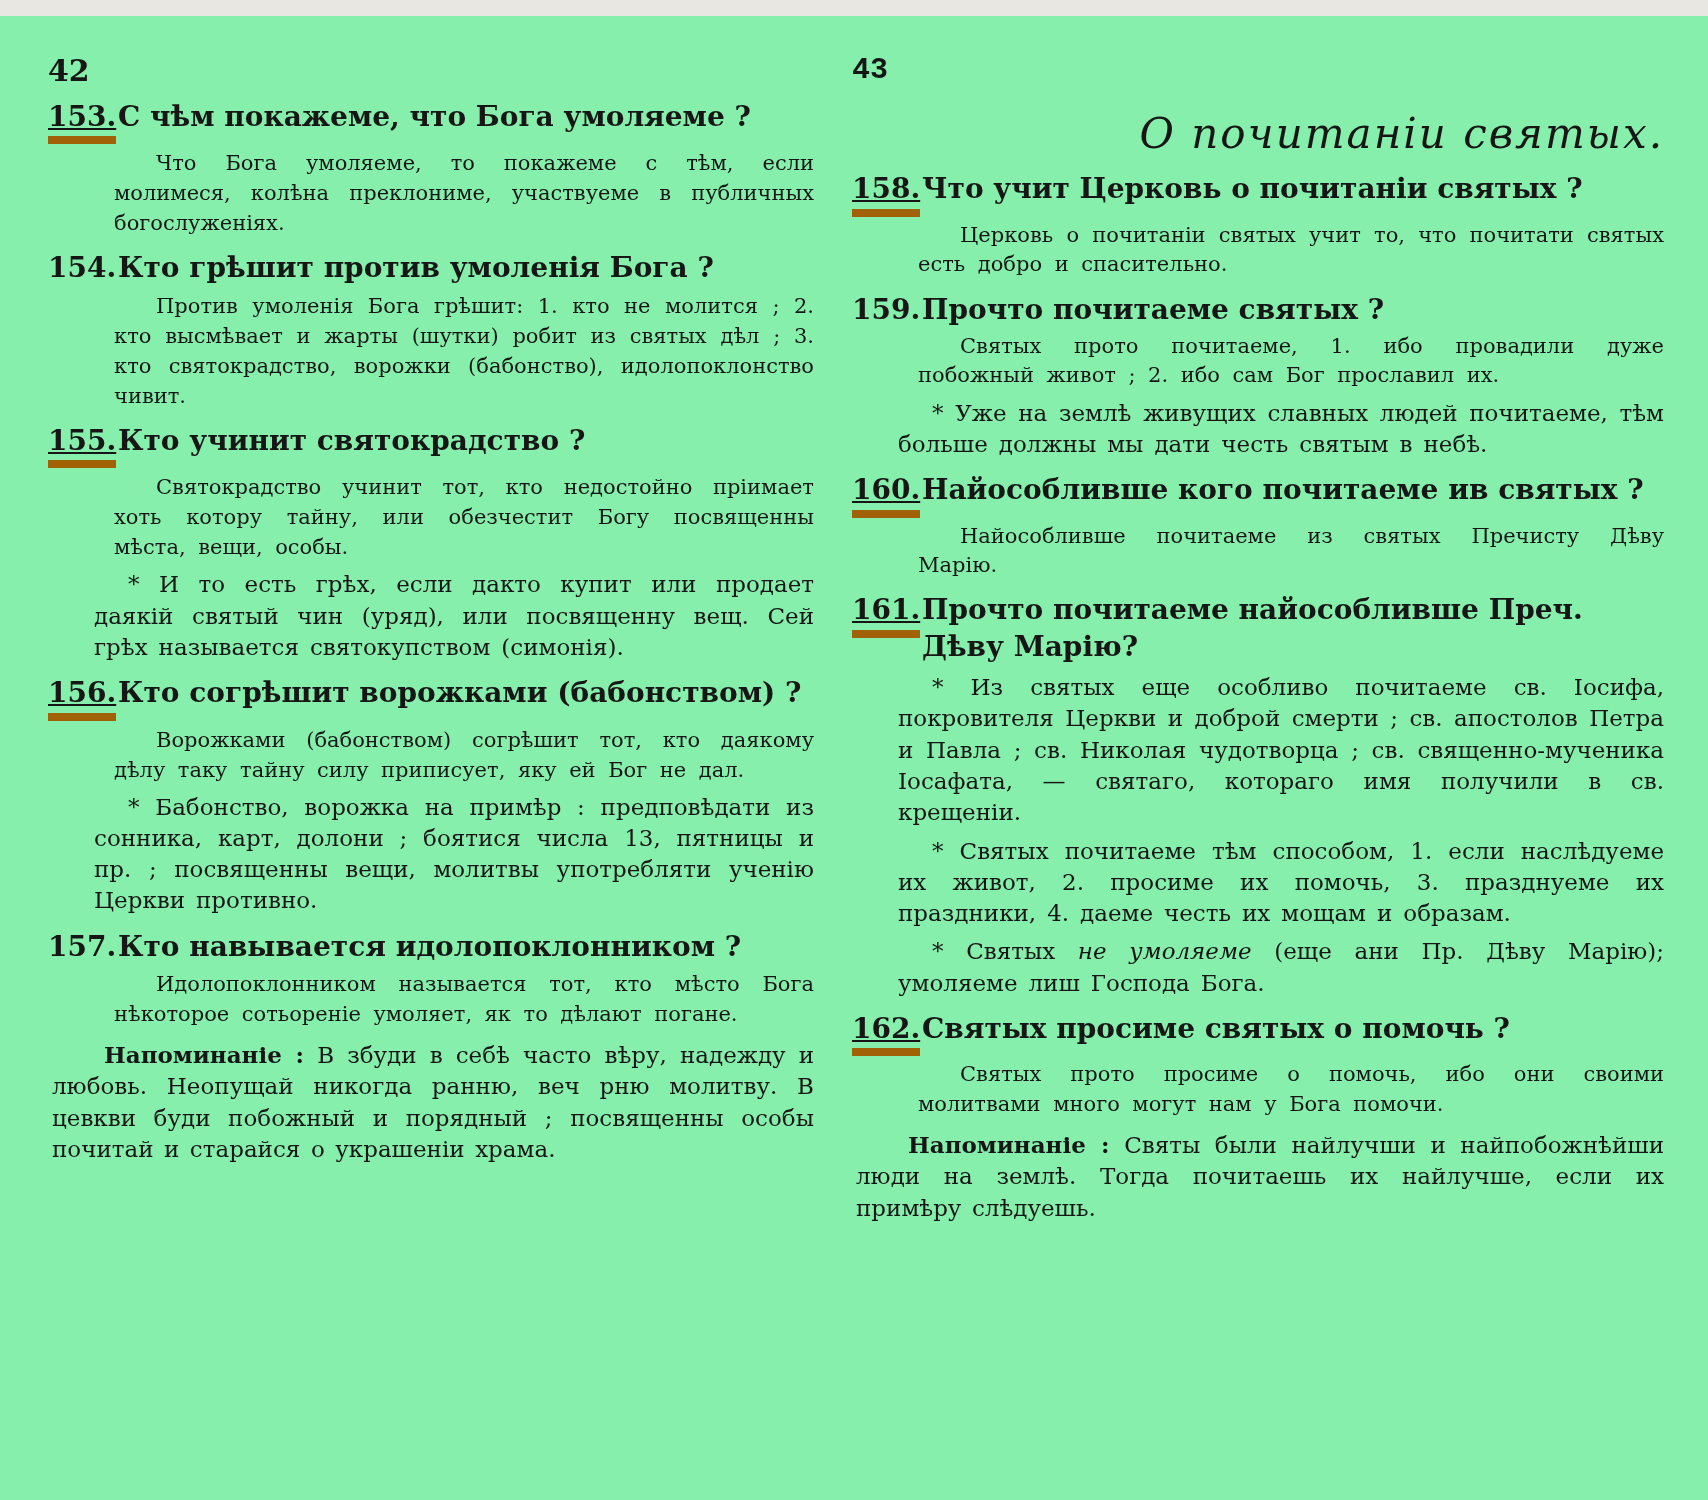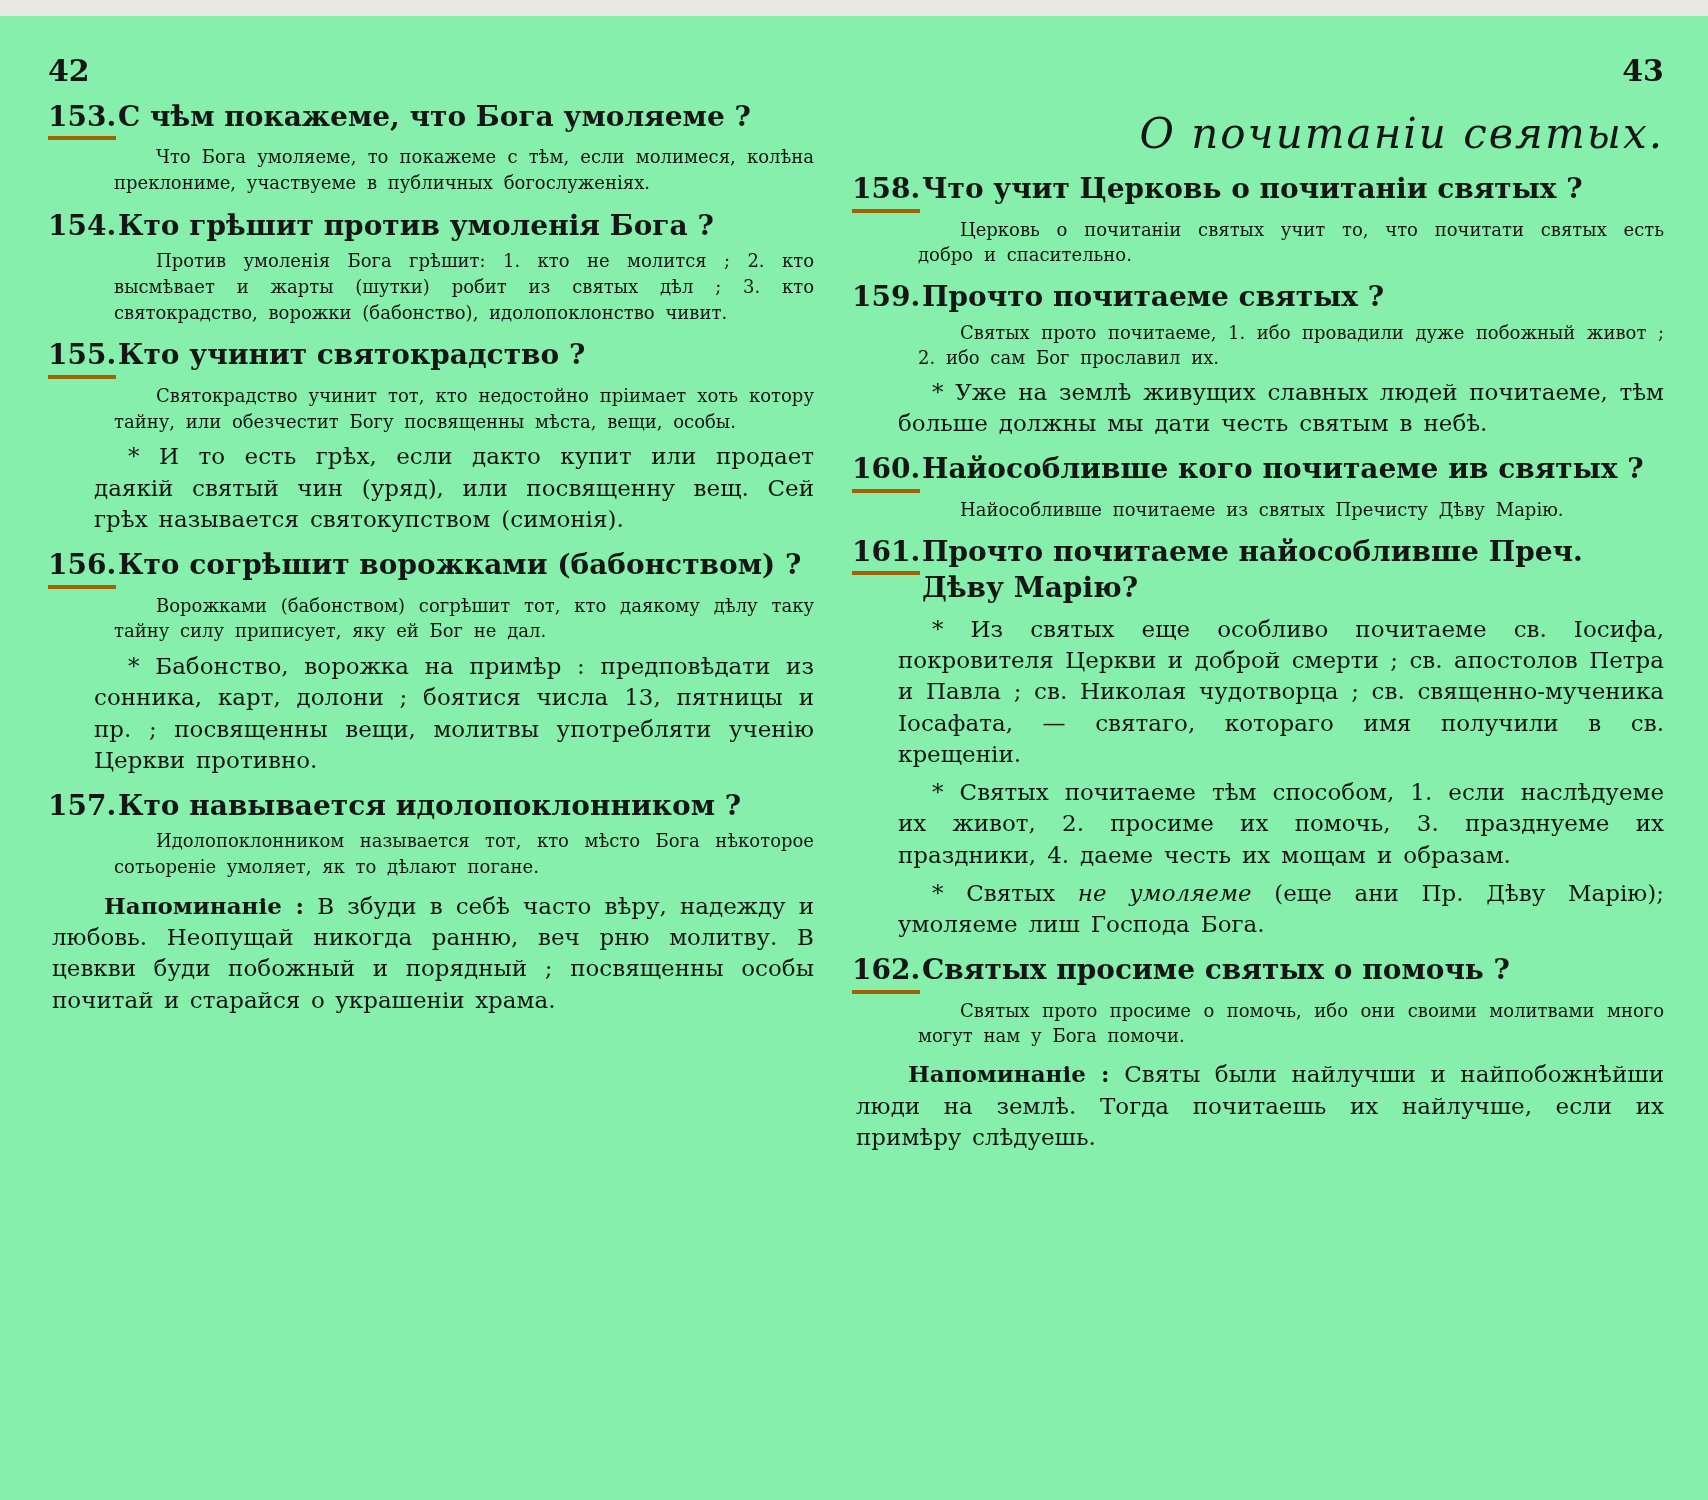--- a/index.html
+++ b/index.html
@@ -10,38 +10,38 @@
     overflow:hidden;
     font-family:"DejaVu Serif","Liberation Serif",serif;
     color:#161616;
     margin:16px auto;
   }
   .page { position:absolute; top:38px; }
   .page-left  { left:48px;  width:766px; }
   .page-right { left:852px; width:812px; }
 
   .pagenum { font-weight:bold; font-size:30px; line-height:1.1; }
-  .pagenum.right-align { text-align:right; }
+  .pagenum.right-align { text-align:left;font-family:Liberation Mono, monospace; }
 
   .section-heading {
     font-style:italic; font-weight:normal;
     font-size:42px; text-align:right;
     margin:22px 0 6px 0; letter-spacing:2px;
     line-height:1.2;
   }
 
   .qa { margin-top:10px; }
   .q-line { display:flex; align-items:flex-start; font-weight:bold; font-size:28px; line-height:1.3; margin-top:12px; }
   .q-num  { flex:0 0 70px; }
   .q-num .n { display:inline-block; }
-  .q-num .n.u { border-bottom:4px solid #a16207; padding-bottom:1px; }
+  .q-num .n.u { border-bottom:8px solid #a16207; padding-bottom:1px;text-decoration:underline; }
   .q-text { flex:1 1 auto; }
 
   .answer {
-    font-size:18px; line-height:1.43;
+    font-size:21px; line-height:1.43;
     text-align:justify; word-spacing:0.28em;
     margin:4px 0 0 66px; text-indent:42px;
   }
   .page-right .answer { line-height:1.40; }
 
   .note {
     font-size:23px; line-height:1.36;
     text-align:justify; word-spacing:0.16em;
     margin:7px 0 0 46px; text-indent:34px;
   }

